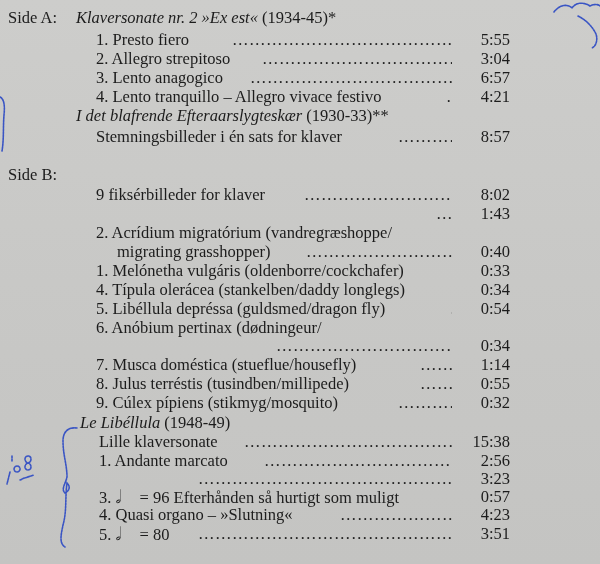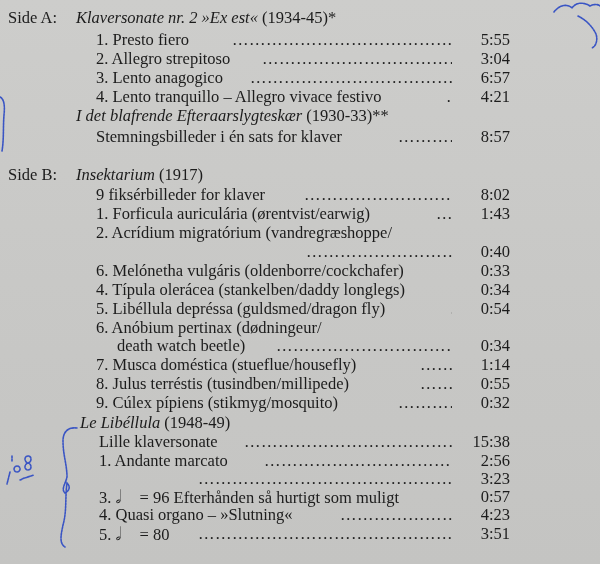--- a/index.html
+++ b/index.html
@@ -62,59 +62,57 @@
   <span class="work-title"><span class="it">I det blafrende Efteraarslygteskær</span><span> (1930-33)**</span></span>
 </div>
 <div class="line" style="top:127px">
   <span class="track-text">Stemningsbilleder i én sats for klaver</span>
   <span class="dots" style="left:398px">……………………………………………………………………………………………</span>
   <span class="duration">8:57</span>
 </div>
 
 <div class="line" style="top:165px">
   <span class="side-label">Side B:</span>
-  <span class="work-title"><span class="it">Insektarium</span><span> (1917)</span></span>
 </div>
 <div class="line" style="top:185px">
   <span class="track-text">9 fiksérbilleder for klaver</span>
   <span class="dots" style="left:304px">……………………………………………………………………………………………</span>
   <span class="duration">8:02</span>
 </div>
 <div class="line" style="top:204px">
-  <span class="track-text">1. Forficula auriculária (ørentvist/earwig)</span>
   <span class="dots" style="left:436px">……………………………………………………………………………………………</span>
   <span class="duration">1:43</span>
 </div>
 <div class="line" style="top:223px">
   <span class="track-text">2. Acrídium migratórium (vandregræshoppe/</span>
 </div>
 <div class="line" style="top:242px">
+  <span class="track-text cont">migrating grasshopper)</span>
   <span class="dots" style="left:306px">……………………………………………………………………………………………</span>
   <span class="duration">0:40</span>
 </div>
 <div class="line" style="top:261px">
-  <span class="track-text">6. Melónetha vulgáris (oldenborre/cockchafer)</span>
+  <span class="track-text">1. Melónetha vulgáris (oldenborre/cockchafer)</span>
   <span class="dots" style="left:470px">……………………………………………………………………………………………</span>
   <span class="duration">0:33</span>
 </div>
 <div class="line" style="top:280px">
   <span class="track-text">4. Típula olerácea (stankelben/daddy longlegs)</span>
   <span class="dots" style="left:470px">……………………………………………………………………………………………</span>
   <span class="duration">0:34</span>
 </div>
 <div class="line" style="top:299px">
   <span class="track-text">5. Libéllula depréssa (guldsmed/dragon fly)</span>
   <span class="dots" style="left:450px">……………………………………………………………………………………………</span>
   <span class="duration">0:54</span>
 </div>
 <div class="line" style="top:318px">
   <span class="track-text">6. Anóbium pertinax (dødningeur/</span>
 </div>
 <div class="line" style="top:336px">
-  <span class="track-text cont">death watch beetle)</span>
   <span class="dots" style="left:276px">……………………………………………………………………………………………</span>
   <span class="duration">0:34</span>
 </div>
 <div class="line" style="top:355px">
   <span class="track-text">7. Musca doméstica (stueflue/housefly)</span>
   <span class="dots" style="left:420px">……………………………………………………………………………………………</span>
   <span class="duration">1:14</span>
 </div>
 <div class="line" style="top:374px">
   <span class="track-text">8. Julus terréstis (tusindben/millipede)</span>

